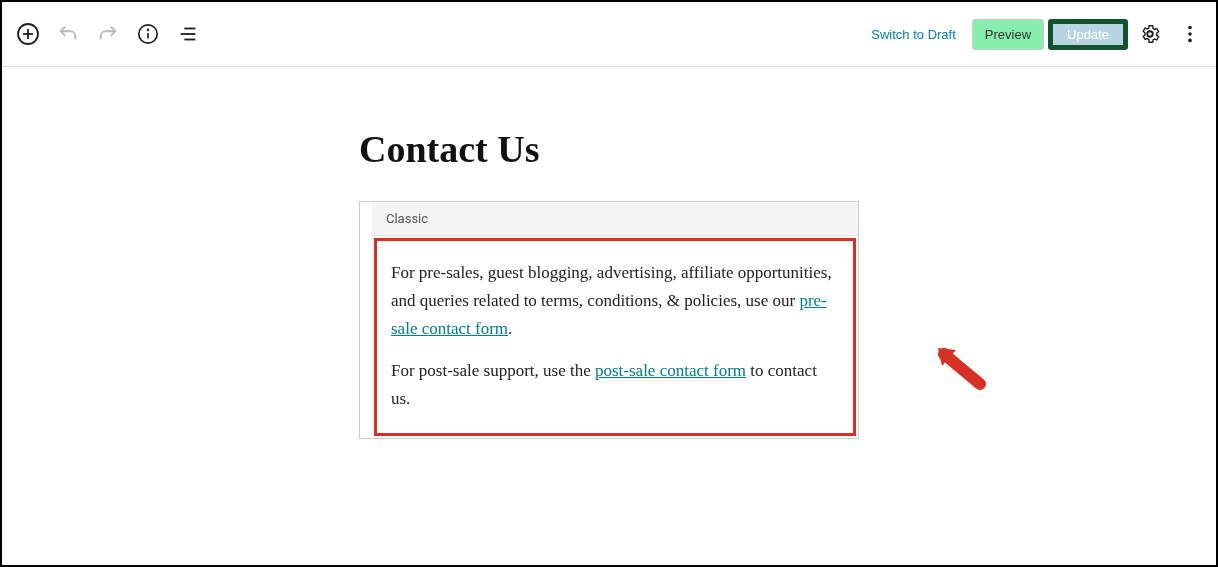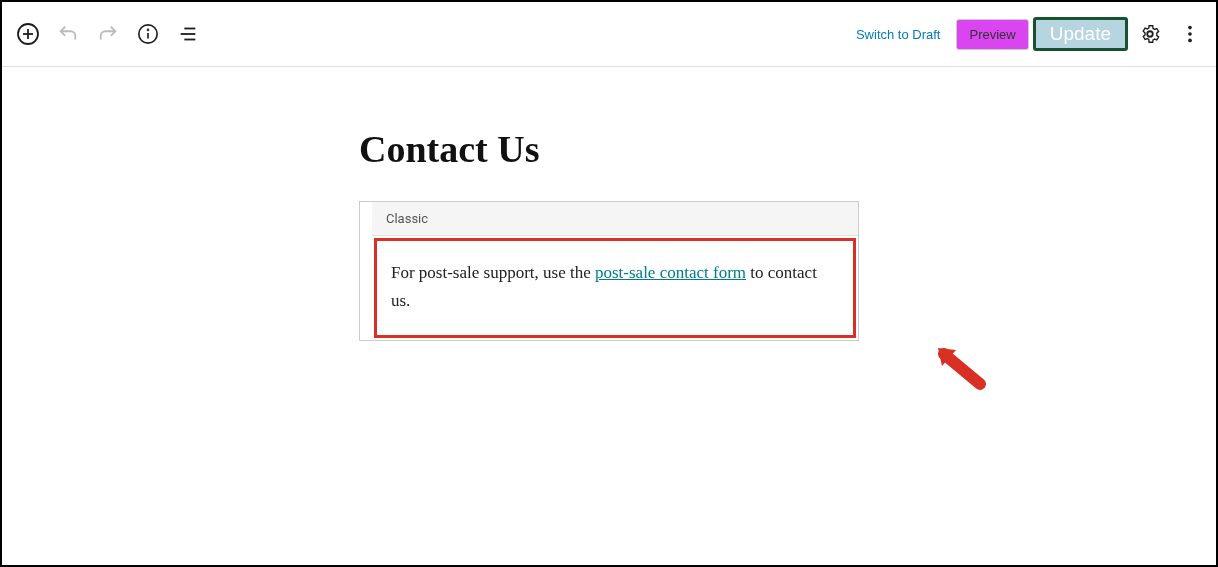--- a/index.html
+++ b/index.html
@@ -41,33 +41,33 @@
     .add-btn svg { width: 24px; height: 24px; }
     .switch-draft {
       color: #007cba;
       background: transparent;
       border: none;
       font-size: 13px;
       padding: 8px 12px;
       cursor: pointer;
     }
     .preview-btn {
-      background: #d946ef;
+      background: #86efac;
       border: 1px solid #ccc;
       color: #333;
       font-size: 13px;
       padding: 7px 12px;
       cursor: pointer;
       border-radius: 3px;
     }
     .update-btn {
       background: #b6d5e0;
-      border: 3px solid #14532d;
+      border: 5px solid #14532d;
       color: #fff;
-      font-size: 19px;
+      font-size: 13px;
       padding: 3px 14px;
       cursor: pointer;
       border-radius: 3px;
     }
     .content-area {
       padding: 60px 0 0 0;
       display: flex;
       justify-content: center;
     }
     .content-inner {
@@ -176,20 +176,23 @@
 </div>
 
 <div class="content-area">
   <div class="content-inner">
     <h1 class="page-title">Contact Us</h1>
 
     <div class="classic-block">
       <div class="classic-header">Classic</div>
       <div class="classic-body">
         <p>
+          <span>For pre-sales, guest blogging, advertising, affiliate opportunities, and queries related to terms, conditions, &amp; policies, use our </span><a href="#">pre-sale contact form</a><span>.</span>
+        </p>
+        <p>
           <span>For post-sale support, use the </span><a href="#">post-sale contact form</a><span> to contact us.</span>
         </p>
       </div>
     </div>
   </div>
 </div>
 
 <svg class="annotation-arrow" width="60" height="50" viewBox="0 0 60 50">
   <path d="M 48 42 L 12 12 L 20 8 L 12 12 L 16 20 Z" fill="#d93025"></path>
   <path d="M 12 12 L 48 42" stroke="#d93025" stroke-width="12" stroke-linecap="round"></path>

